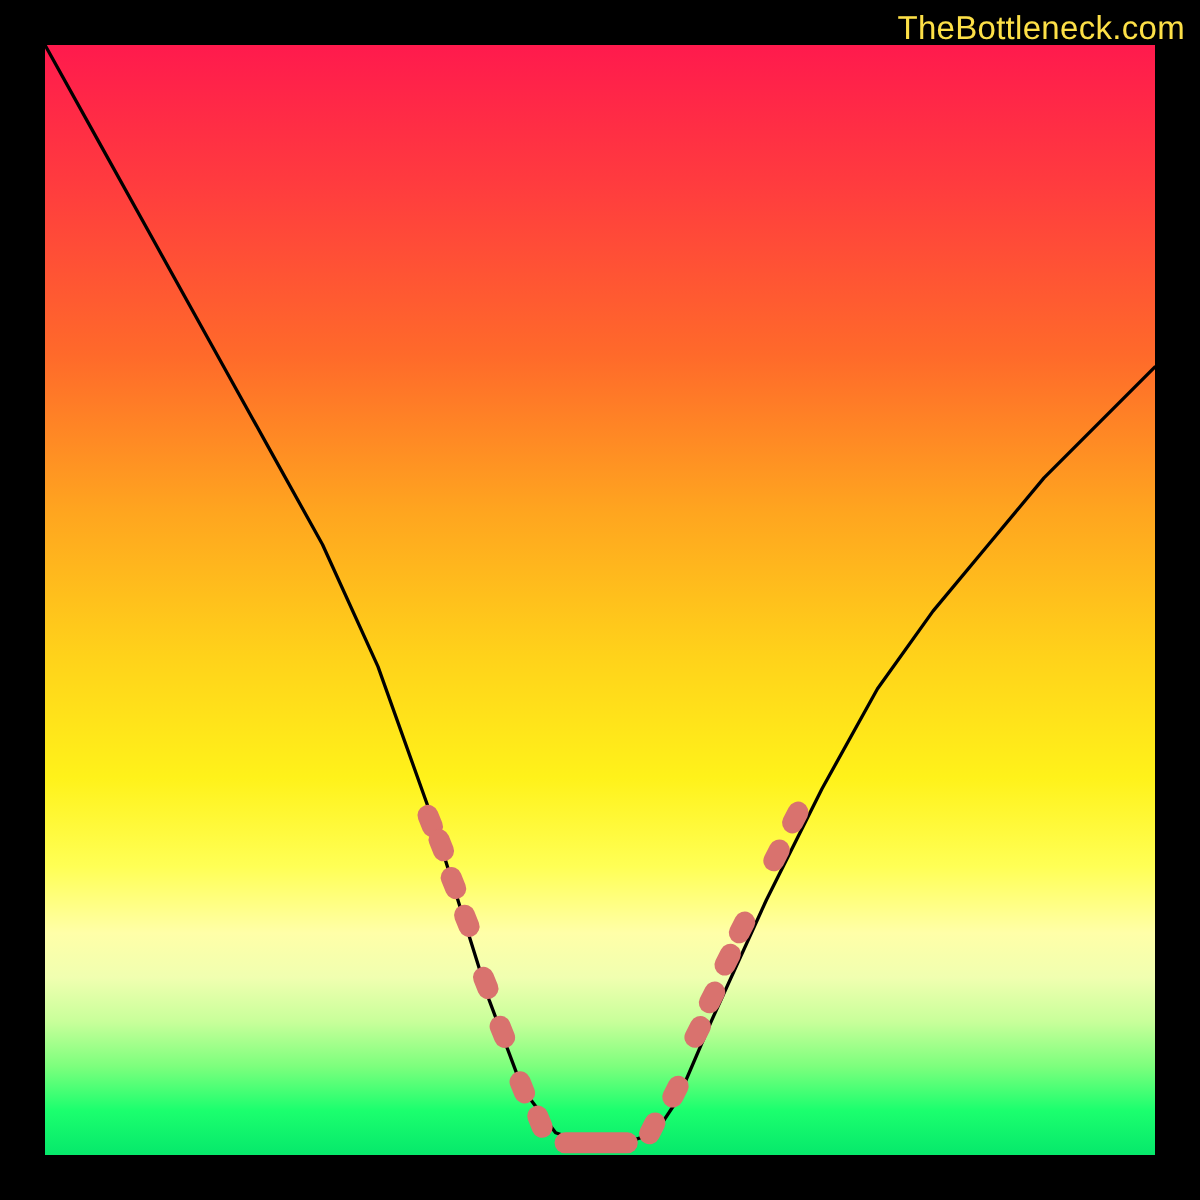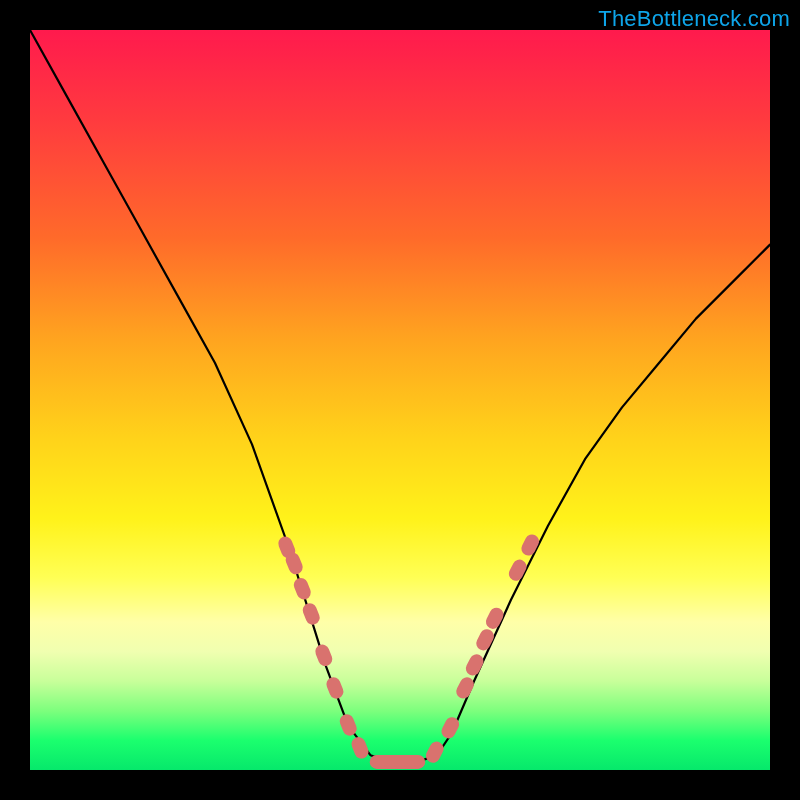--- a/index.html
+++ b/index.html
@@ -37,21 +37,21 @@
       #c8ff9a 88%,
       #7dff7d 92%,
       #1bff6e 96%,
       #06e86b 100%
     );
   }
   .attribution {
     position: absolute;
     top: 6px;
     right: 10px;
-    color: #0ea5e9;
+    color: #fde047;
     font-size: 22px;
     font-weight: 500;
     letter-spacing: 0.2px;
     user-select: none;
   }
   svg.curve-layer {
     position: absolute;
     left: 0;
     top: 0;
     width: 740px;

